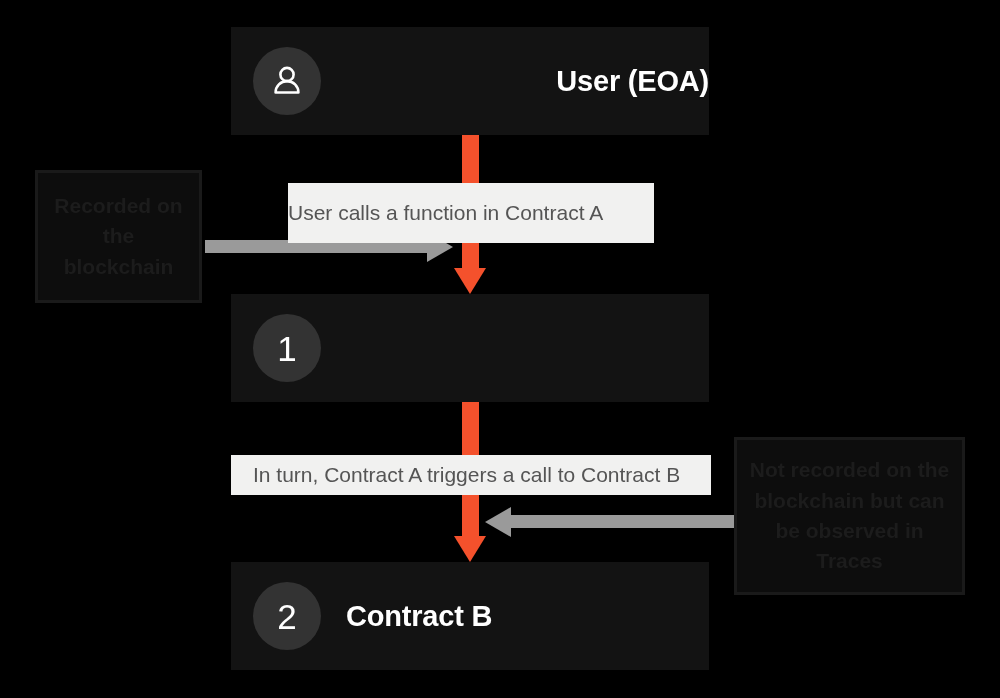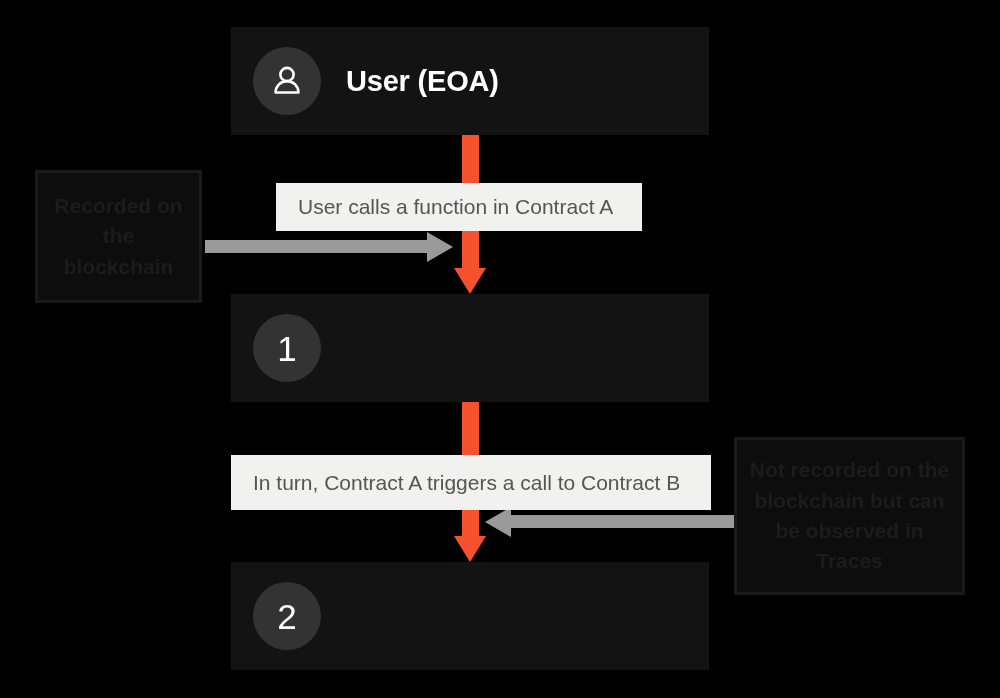--- a/index.html
+++ b/index.html
@@ -25,21 +25,21 @@
     position: absolute;
     left: 231px;
     width: 478px;
     background: #131313;
     display: flex;
     align-items: center;
     box-sizing: border-box;
     padding-left: 22px;
     z-index: 4;
   }
-  #card-user   { top: 27px;  height: 108px; }
+  #card-user   { top: 27px;  height: 108px; justify-content: space-between; }
   #card-a      { top: 294px; height: 108px; }
   #card-b      { top: 562px; height: 108px; }
 
   .node-badge {
     width: 68px;
     height: 68px;
     border-radius: 50%;
     background: #333333;
     flex: 0 0 68px;
     display: flex;
@@ -98,31 +98,30 @@
     background: #F1F1F0;
     color: #555555;
     font-size: 21px;
     display: flex;
     align-items: center;
     box-sizing: border-box;
     z-index: 3;
     white-space: nowrap;
   }
   #label-1 {
-    left: 276px;
+    left: 288px;
     top: 183px;
     width: 366px;
-    height: 48px;
-    padding-left: 22px;
+    height: 60px;
   }
   #label-2 {
     left: 231px;
     top: 455px;
     width: 480px;
-    height: 55px;
+    height: 40px;
     padding-left: 22px;
   }
 
   
   .note-box {
     position: absolute;
     background: #0d0d0d;
     border: 3px solid #1a1a1a;
     box-sizing: border-box;
     display: flex;
@@ -215,20 +214,21 @@
   <div class="node-card" id="card-a">
     <div class="node-badge">
       <span class="badge-num">1</span>
     </div>
   </div>
 
   <div class="node-card" id="card-b">
     <div class="node-badge">
       <span class="badge-num">2</span>
     </div>
+    <div class="node-title">Contract B</div>
   </div>
 
   <div class="step-label" id="label-1">User calls a function in Contract A</div>
   <div class="step-label" id="label-2">In turn, Contract A triggers a call to Contract B</div>
 
   <div class="note-box" id="note-left">Recorded on the blockchain</div>
   <div class="note-box" id="note-right">Not recorded on the blockchain but can be observed in Traces</div>
 
 </div>
 

